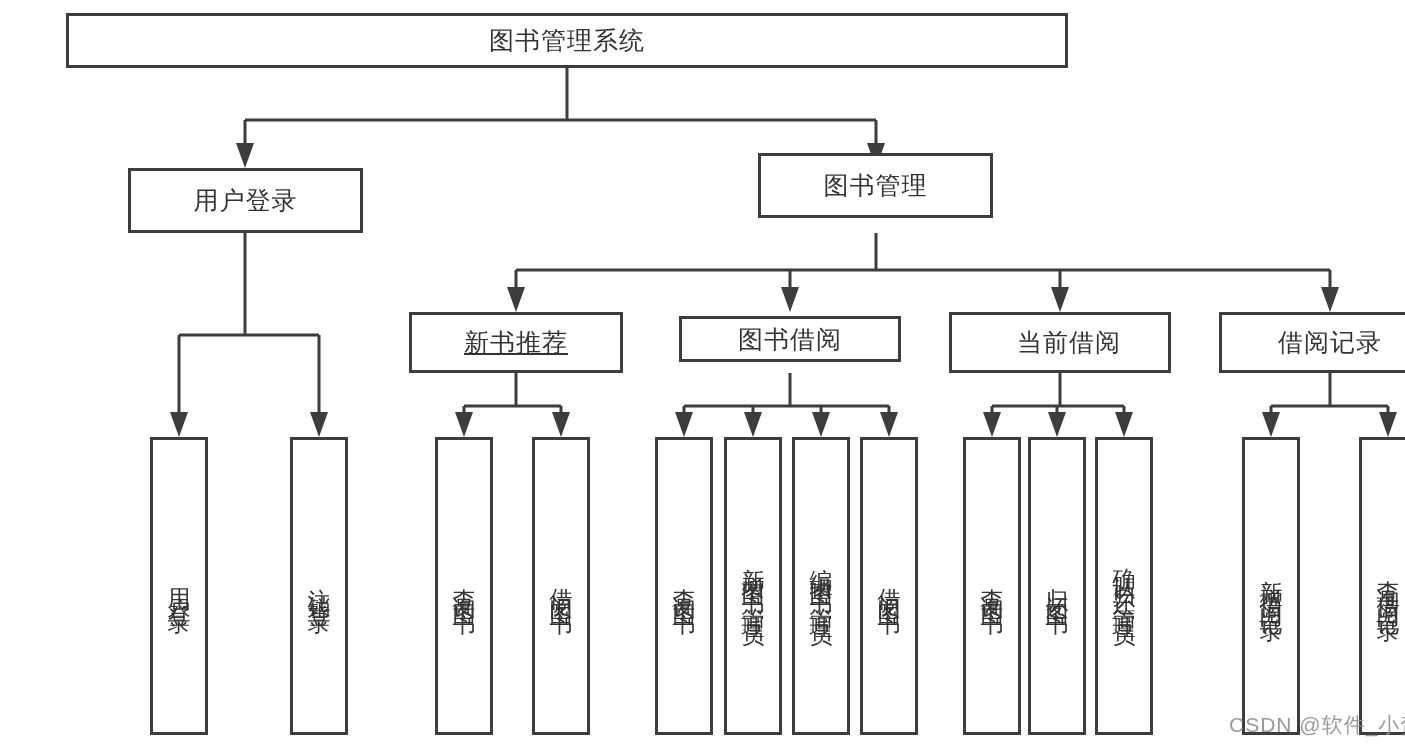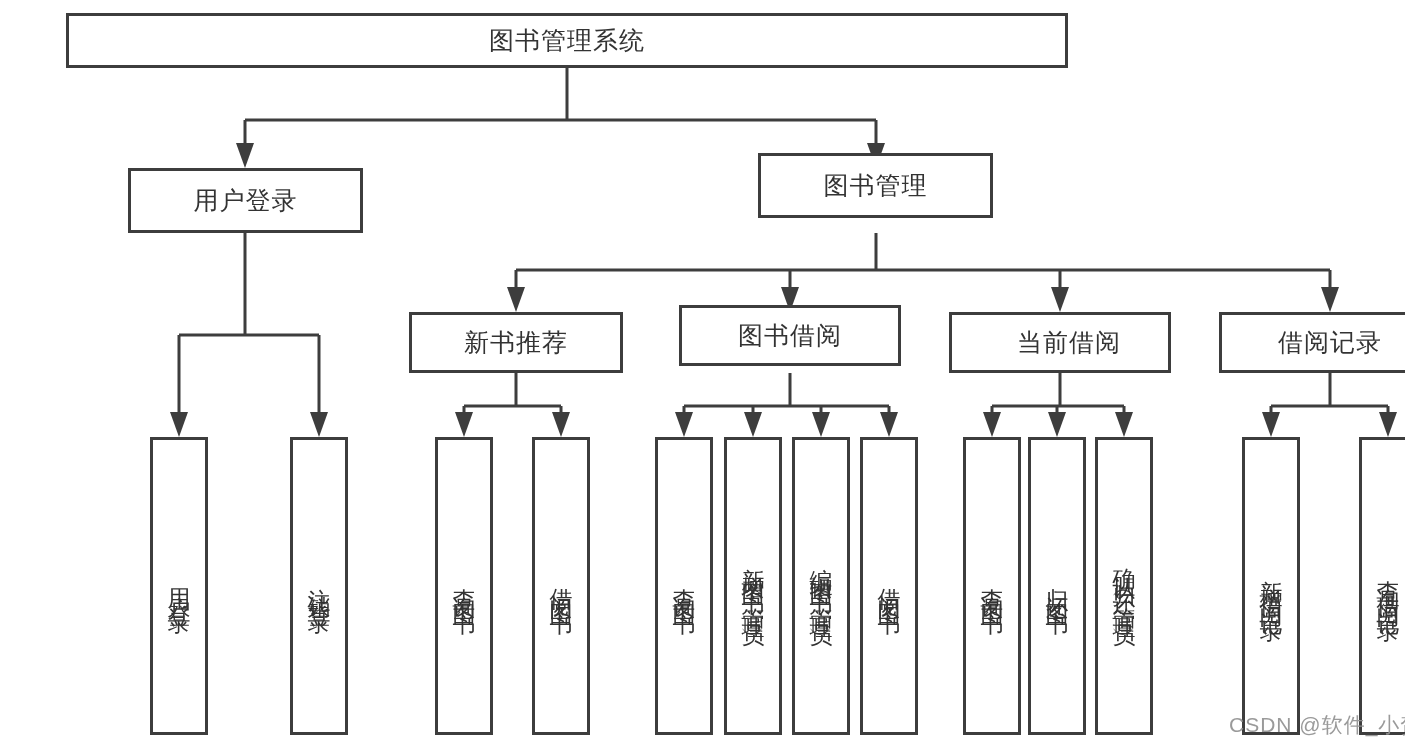--- a/index.html
+++ b/index.html
@@ -61,22 +61,22 @@
       <polygon points="1216,412 1234,412 1225,437"></polygon>
       <polygon points="1333,412 1351,412 1342,437"></polygon>
     </g>
   </svg>
 
   <div class="box hbox" style="left:20px;top:13px;width:1002px;height:55px;">图书管理系统</div>
 
   <div class="box hbox" style="left:82px;top:168px;width:235px;height:65px;">用户登录</div>
   <div class="box hbox" style="left:712px;top:153px;width:235px;height:65px;">图书管理</div>
 
-  <div class="box hbox" style="left:363px;top:312px;width:214px;height:61px;">新书推荐</div>
-  <div class="box hbox" style="left:633px;top:305px;width:222px;height:61px;">图书借阅</div>
+  <div class="box hbox" style="left:363px;top:312px;width:214px;height:61px;text-decoration:underline;">新书推荐</div>
+  <div class="box hbox" style="left:633px;top:316px;width:222px;height:46px;">图书借阅</div>
   <div class="box hbox" style="left:903px;top:312px;width:222px;height:61px;padding-left:18px;">当前借阅</div>
   <div class="box hbox" style="left:1173px;top:312px;width:222px;height:61px;">借阅记录</div>
 
   <div class="box vbox" style="left:104px;top:437px;width:58px;height:298px;">
     <span class="vtext">用户登录</span>
   </div>
   <div class="box vbox" style="left:244px;top:437px;width:58px;height:298px;">
     <span class="vtext">注销登录</span>
   </div>
 

